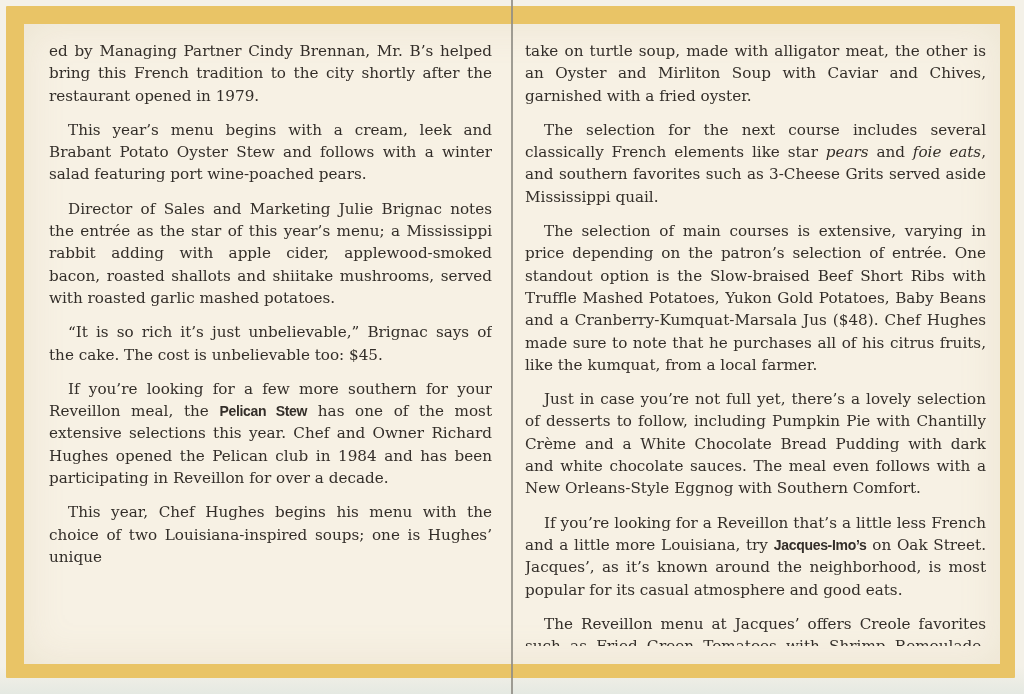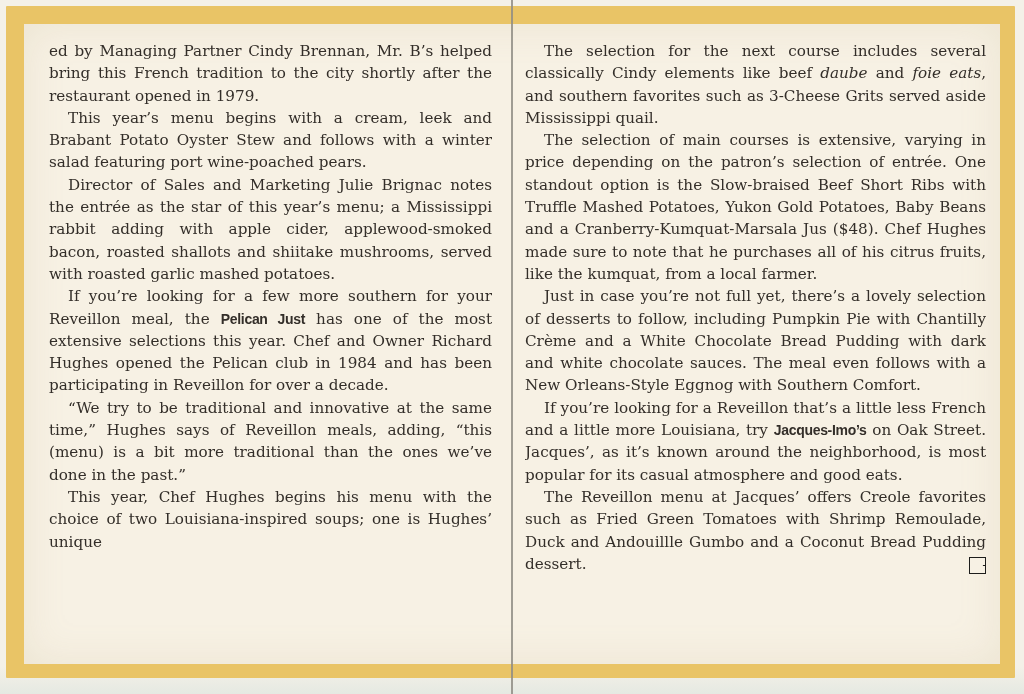--- a/index.html
+++ b/index.html
@@ -40,21 +40,21 @@
     height:606px;
     overflow:hidden;
     color:var(--text);
     font-size:15.2px;
     line-height:22.3px;
     text-align:justify;
   }
   .col-left{flex:0 0 443px;}
   .col-right{flex:1 1 auto;}
   .col p{margin:0;}
-  .col p.indent{text-indent:19px;}
+  .col p.indent{text-indent:19px;margin-top:12px;}
   .seg-bold-sans{
     font-family:"Liberation Sans", sans-serif;
     font-weight:700;
     font-size:14px;
     letter-spacing:-0.3px;
   }
   .seg-italic{font-style:italic;}
   .arrow-box{
     float:right;
     width:17px;height:17px;
@@ -75,26 +75,27 @@
 </head>
 <body>
 
 <div class="scan">
   <div class="frame"></div>
   <div class="page">
     <div class="col col-left">
         <p class=""><span>ed by Managing Partner Cindy Brennan, Mr. B’s helped bring this French tradition to the city shortly after the restaurant opened in 1979.</span></p>
         <p class="indent"><span>This year’s menu begins with a cream, leek and Brabant Potato Oyster Stew and follows with a winter salad featuring port wine-poached pears.</span></p>
         <p class="indent"><span>Director of Sales and Marketing Julie Brignac notes the entrée as the star of this year’s menu; a Mississippi rabbit adding with apple cider, applewood-smoked bacon, roasted shallots and shiitake mushrooms, served with roasted garlic mashed potatoes.</span></p>
-        <p class="indent"><span>If you’re looking for a few more southern for your Reveillon meal, the </span><span class="seg-bold-sans">Pelican Just</span><span> has one of the most extensive selections this year. Chef and Owner Richard Hughes opened the Pelican club in 1984 and has been participating in Reveillon for over a decade.</span></p>
-        <p class="indent"><span>“We try to be traditional and innovative at the same time,” Hughes says of Reveillon meals, adding, “this (menu) is a bit more traditional than the ones we’ve done in the past.”</span></p>
+        <p class="indent"><span>“It is so rich it’s just unbelievable,” Brignac says of the cake. The cost is unbelievable too: $45.</span></p>
+        <p class="indent"><span>If you’re looking for a few more southern for your Reveillon meal, the </span><span class="seg-bold-sans">Pelican Stew</span><span> has one of the most extensive selections this year. Chef and Owner Richard Hughes opened the Pelican club in 1984 and has been participating in Reveillon for over a decade.</span></p>
         <p class="indent"><span>This year, Chef Hughes begins his menu with the choice of two Louisiana-inspired soups; one is Hughes’ unique</span></p>
       </div>
     <div class="col col-right">
-        <p class="indent"><span>The selection for the next course includes several classically Cindy elements like beef </span><span class="seg-italic">daube</span><span> and </span><span class="seg-italic">foie eats</span><span>, and southern favorites such as 3-Cheese Grits served aside Mississippi quail.</span></p>
+        <p class=""><span>take on turtle soup, made with alligator meat, the other is an Oyster and Mirliton Soup with Caviar and Chives, garnished with a fried oyster.</span></p>
+        <p class="indent"><span>The selection for the next course includes several classically French elements like star </span><span class="seg-italic">pears</span><span> and </span><span class="seg-italic">foie eats</span><span>, and southern favorites such as 3-Cheese Grits served aside Mississippi quail.</span></p>
         <p class="indent"><span>The selection of main courses is extensive, varying in price depending on the patron’s selection of entrée. One standout option is the Slow-braised Beef Short Ribs with Truffle Mashed Potatoes, Yukon Gold Potatoes, Baby Beans and a Cranberry-Kumquat-Marsala Jus ($48). Chef Hughes made sure to note that he purchases all of his citrus fruits, like the kumquat, from a local farmer.</span></p>
         <p class="indent"><span>Just in case you’re not full yet, there’s a lovely selection of desserts to follow, including Pumpkin Pie with Chantilly Crème and a White Chocolate Bread Pudding with dark and white chocolate sauces. The meal even follows with a New Orleans-Style Eggnog with Southern Comfort.</span></p>
         <p class="indent"><span>If you’re looking for a Reveillon that’s a little less French and a little more Louisiana, try </span><span class="seg-bold-sans">Jacques-Imo’s</span><span> on Oak Street. Jacques’, as it’s known around the neighborhood, is most popular for its casual atmosphere and good eats.</span></p>
         <p class="indent"><span>The Reveillon menu at Jacques’ offers Creole favorites such as Fried Green Tomatoes with Shrimp Remoulade, Duck and Andouillle Gumbo and a Coconut Bread Pudding dessert.</span><span class="arrow-box">→</span></p>
       </div>
   </div>
   <div class="divider"></div>
 </div>
 
 </body></html>

